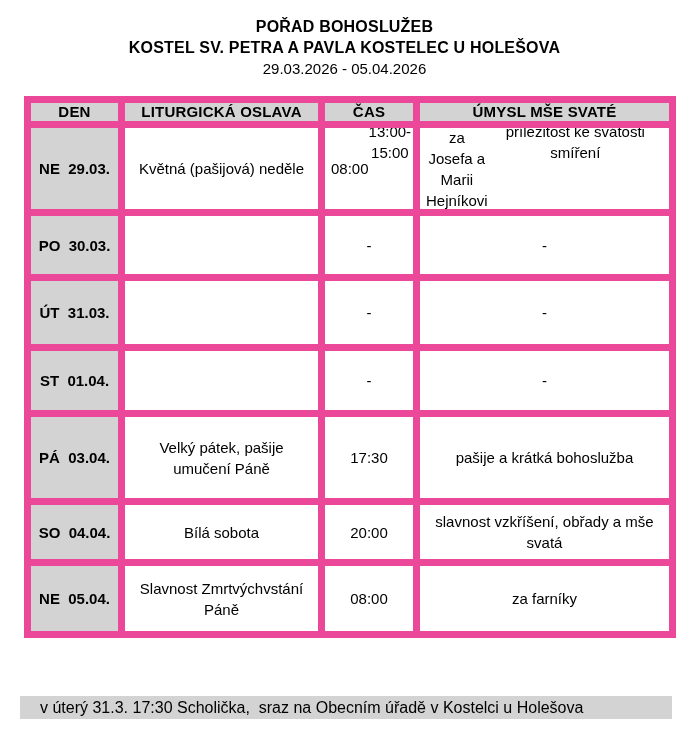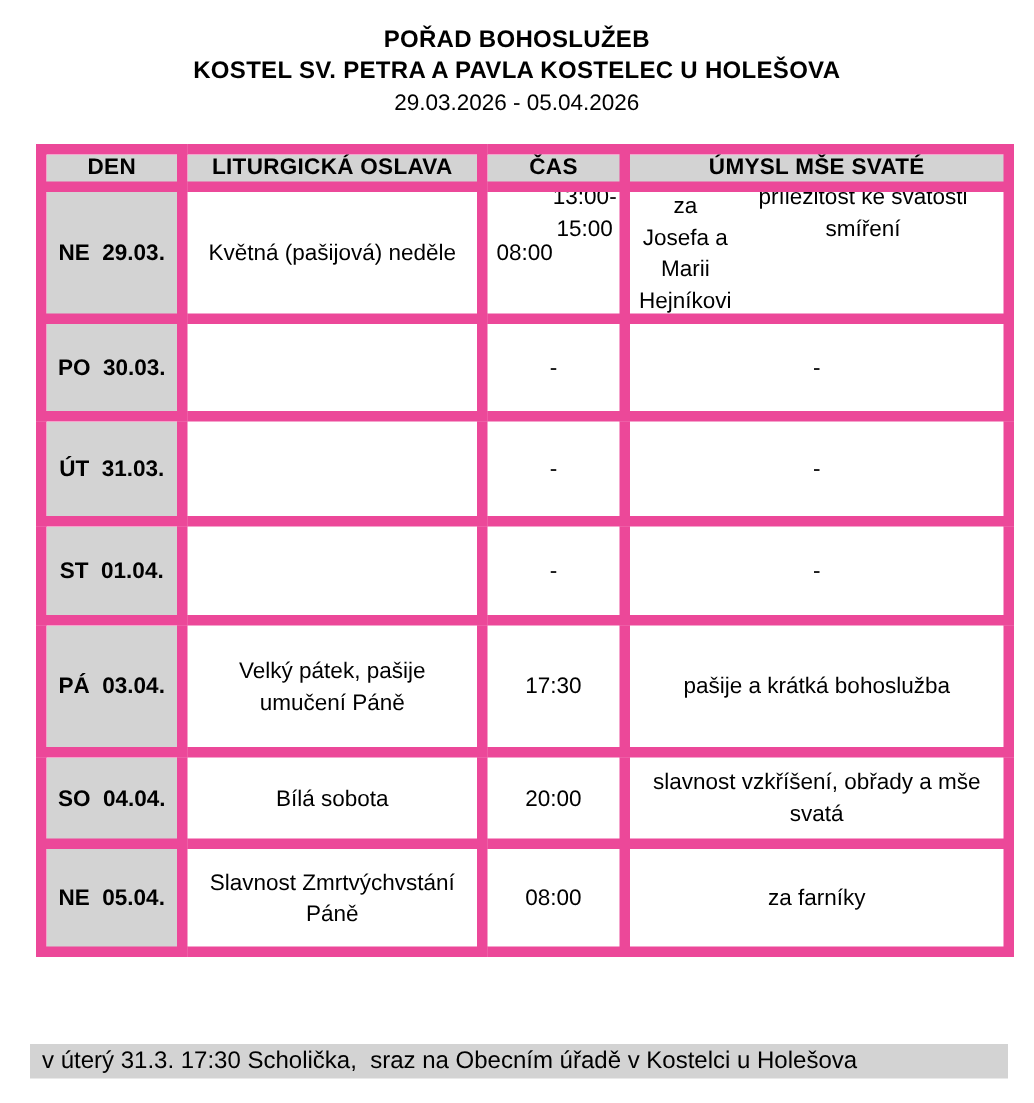--- a/index.html
+++ b/index.html
@@ -81,21 +81,21 @@
   }
 
   
   .note-bar {
     position: absolute;
     top: 696px; left: 20px;
     width: 652px; height: 23px;
     background: #d3d3d3;
     display: flex;
     align-items: center;
-    padding-left: 8px;
+    padding-left: 20px;
     font-size: 16px;
     white-space: pre;
   }
 </style>
 </head>
 <body>
 
 <div class="titleblock">
   <div class="title-line1">POŘAD BOHOSLUŽEB</div>
   <div class="title-line2">KOSTEL SV. PETRA A PAVLA KOSTELEC U HOLEŠOVA</div>

